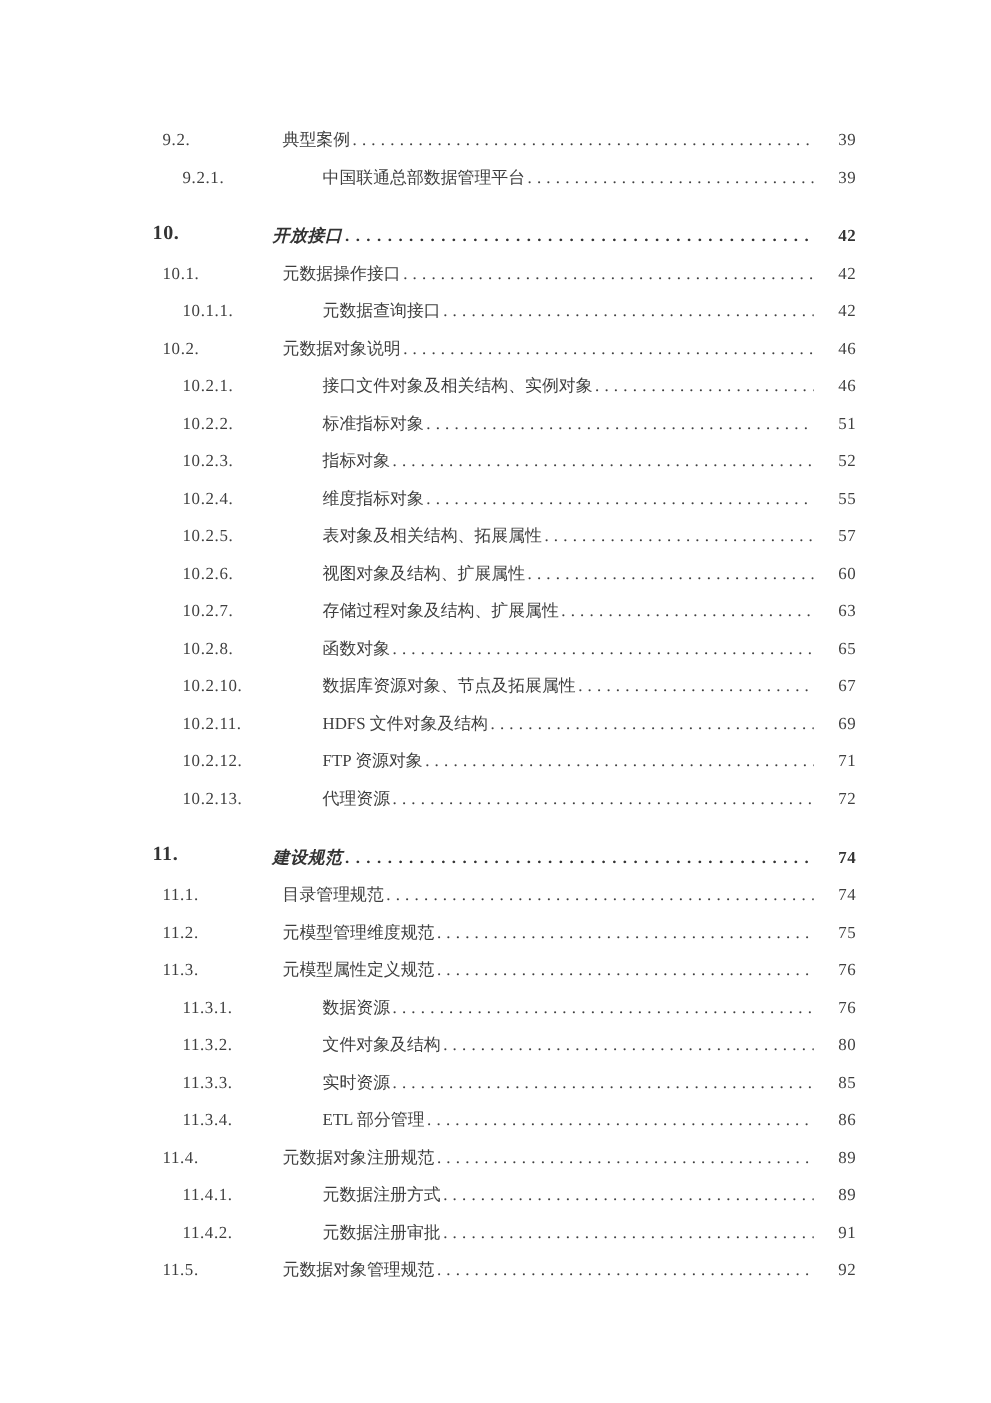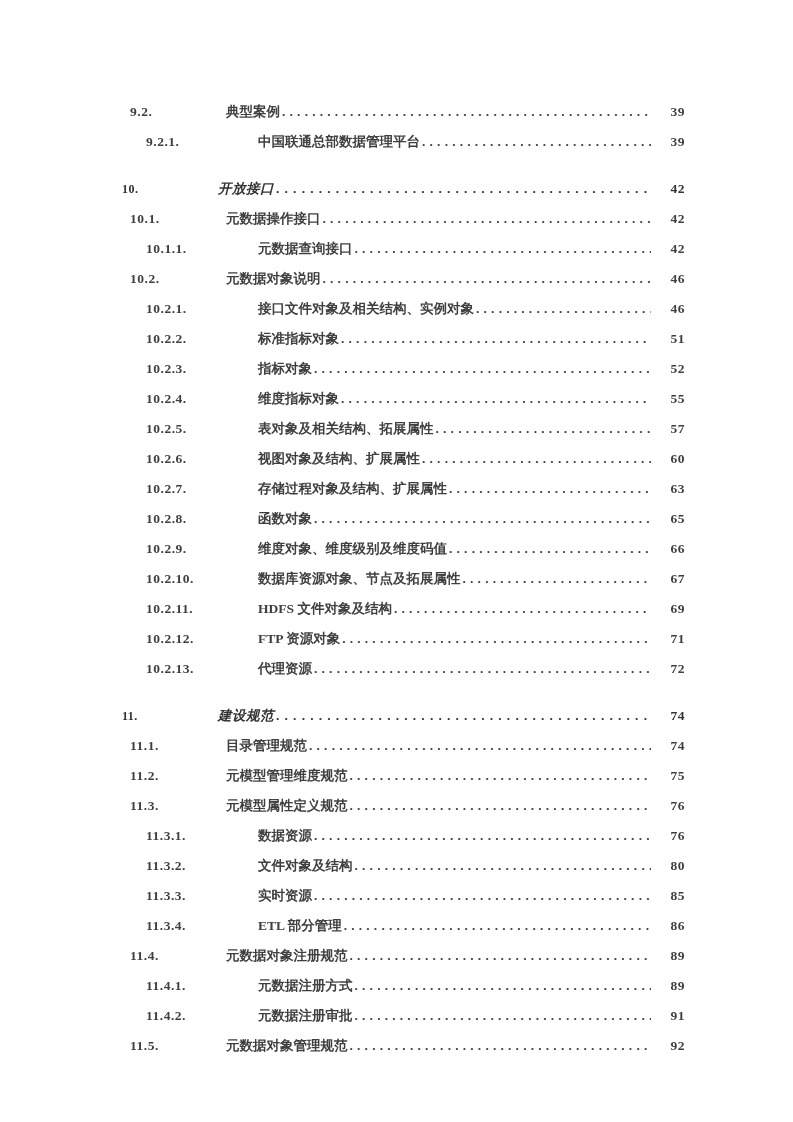--- a/index.html
+++ b/index.html
@@ -28,21 +28,20 @@
   
   .toc-entry {
     display: flex;
     align-items: flex-end;
     width: 100%;
     font-size: 13.5px;
     line-height: 1;
     height: 30px;
     color: #3f3f3f;
     white-space: nowrap;
-    font-weight: bold;
   }
   .toc-entry.gap-above {
     margin-top: 17px;
   }
   .num {
     flex: 0 0 auto;
     letter-spacing: 0.5px;
     font-variant-numeric: lining-nums;
   }
   
@@ -80,21 +79,21 @@
     width: 34px;
     text-align: right;
     letter-spacing: 0.5px;
   }
   
   .lvl1 {
     font-weight: bold;
     color: #333333;
   }
   .lvl1 .num {
-    font-size: 12px;
+    font-size: 16px;
   }
   .lvl1 .title {
     letter-spacing: 0.5px;
     font-style: italic;
   }
   .lvl1 .leaders::after {
     font-weight: bold;
     letter-spacing: 0.9px;
   }
   .lvl1 .pageno {
@@ -184,26 +183,20 @@
         <span class="leaders"></span>
         <span class="pageno">63</span>
       </div>
       <div class="toc-entry lvl3">
         <span class="num">10.2.8.</span>
         <span class="title">函数对象</span>
         <span class="leaders"></span>
         <span class="pageno">65</span>
       </div>
       <div class="toc-entry lvl3">
-        <span class="num">10.2.9.</span>
-        <span class="title">维度对象、维度级别及维度码值</span>
-        <span class="leaders"></span>
-        <span class="pageno">66</span>
-      </div>
-      <div class="toc-entry lvl3">
         <span class="num">10.2.10.</span>
         <span class="title">数据库资源对象、节点及拓展属性</span>
         <span class="leaders"></span>
         <span class="pageno">67</span>
       </div>
       <div class="toc-entry lvl3">
         <span class="num">10.2.11.</span>
         <span class="title">HDFS 文件对象及结构</span>
         <span class="leaders"></span>
         <span class="pageno">69</span>

